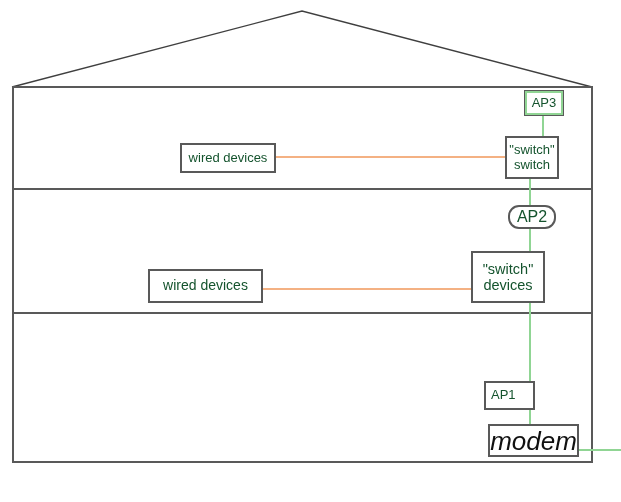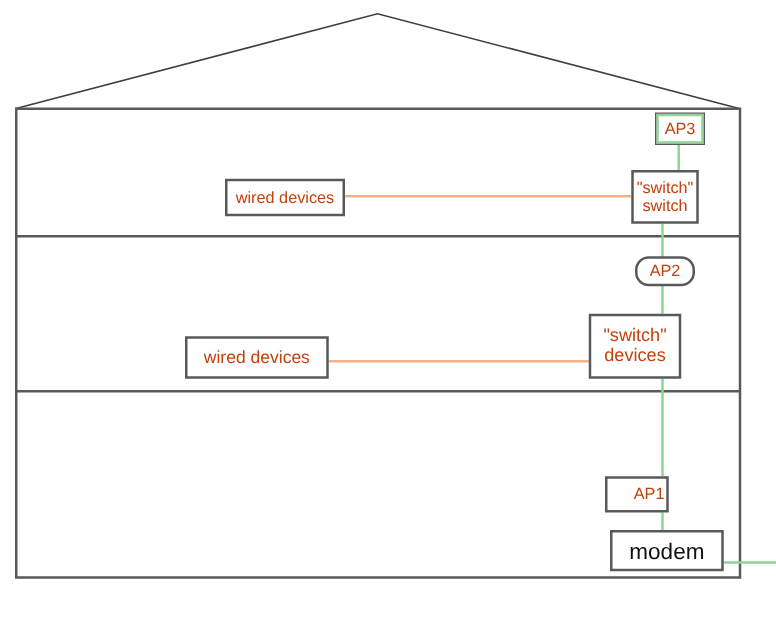--- a/index.html
+++ b/index.html
@@ -15,21 +15,21 @@
     position: absolute;
     left: 0; top: 0;
     width: 621px; height: 502px;
     z-index: 1;
   }
   .node {
     position: absolute;
     z-index: 2;
     background: #ffffff;
     border: 2px solid #595959;
-    color: #c2410c;
+    color: #14532d;
     display: flex;
     flex-direction: column;
     align-items: center;
     justify-content: center;
     box-sizing: border-box;
     line-height: 1.12;
     white-space: nowrap;
   }
   .node-ap3 {
     left: 524px; top: 90px; width: 40px; height: 26px;
@@ -40,42 +40,43 @@
   .node-switch-linksys {
     left: 505px; top: 136px; width: 54px; height: 43px;
     font-size: 13px;
   }
   .node-wired3 {
     left: 180px; top: 143px; width: 96px; height: 30px;
     font-size: 13px;
   }
   .node-ap2 {
     left: 508px; top: 205px; width: 48px; height: 24px;
-    font-size: 13px;
+    font-size: 16px;
     border-radius: 11px;
   }
   .node-switch-sitecom {
     left: 471px; top: 251px; width: 74px; height: 52px;
     font-size: 14.5px;
   }
   .node-wired2 {
     left: 148px; top: 269px; width: 115px; height: 34px;
     font-size: 14px;
   }
   .node-ap1 {
     left: 484px; top: 381px; width: 51px; height: 29px;
     font-size: 13px;
     align-items: flex-start;
-    padding-left: 21px;
+    padding-left: 5px;
   }
   .node-modem {
     left: 488px; top: 424px; width: 91px; height: 33px;
-    font-size: 18px;
+    font-size: 26px;
     color: #111111;
     line-height: 1;
+    font-style: italic;
   }
 </style>
 </head>
 <body>
 
 <div id="canvas">
 
   <svg id="wires" viewBox="0 0 621 502" xmlns="http://www.w3.org/2000/svg">
 
     <polyline points="12,87 302,11 592,87" fill="none" stroke-width="1.3" stroke="#3f3f3f"></polyline>

